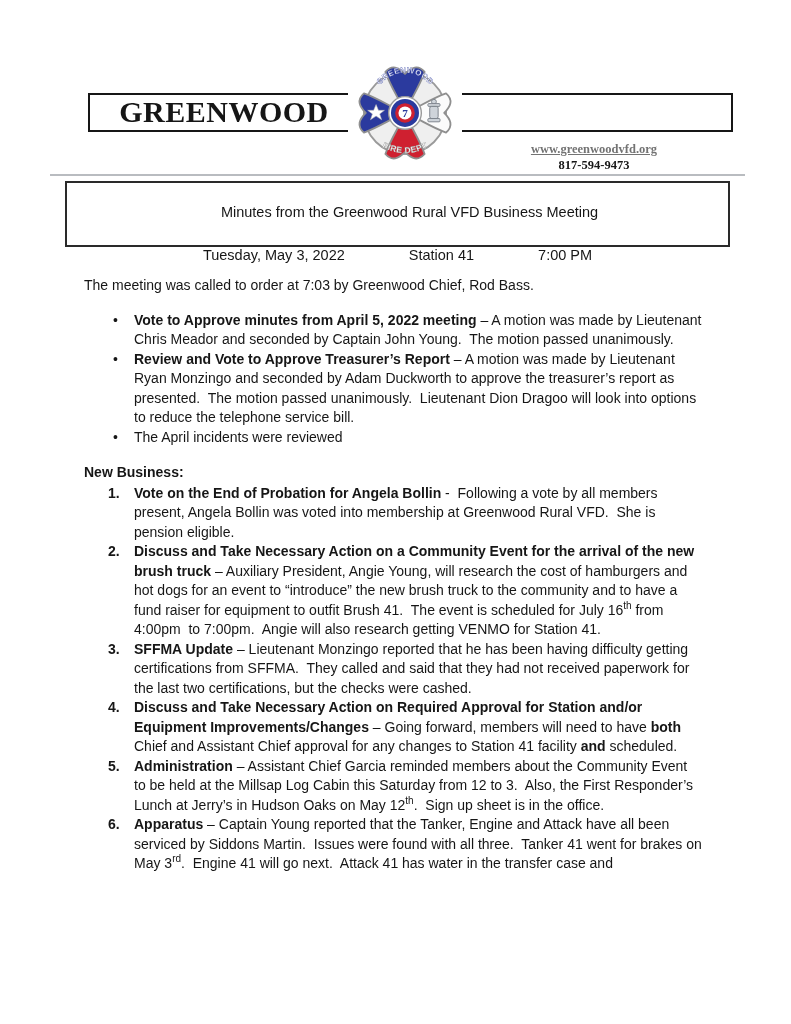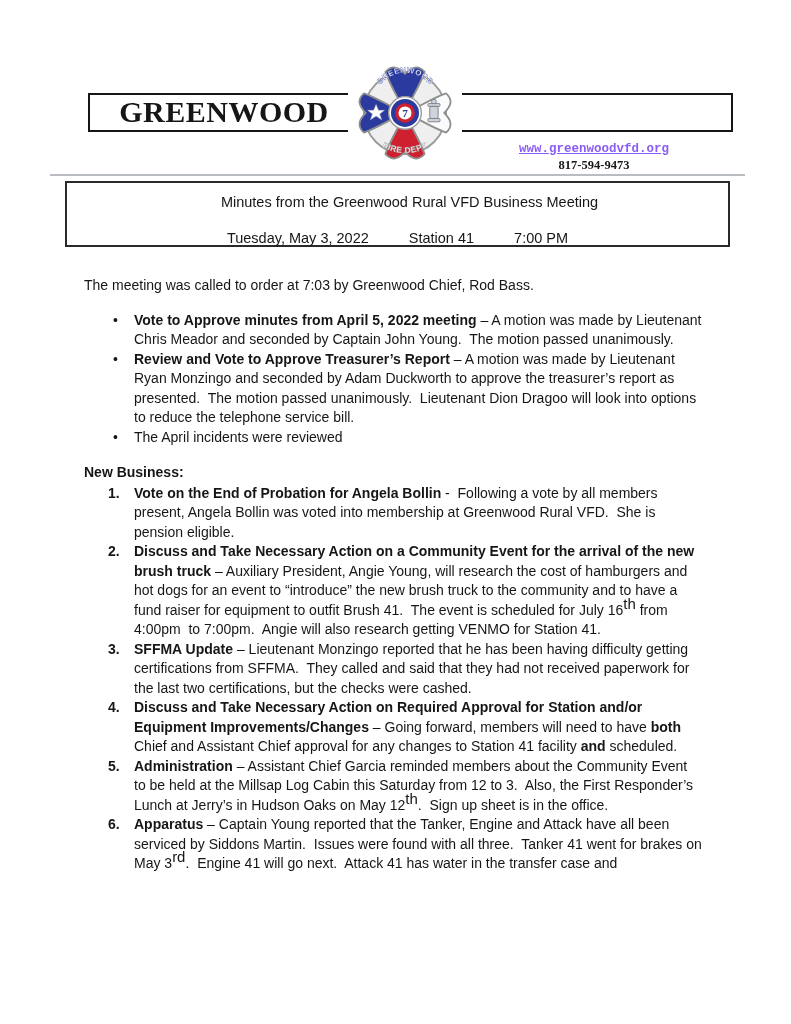--- a/index.html
+++ b/index.html
@@ -12,39 +12,39 @@
   .band-title{position:absolute;top:91px;height:42px;display:flex;align-items:center;justify-content:center;
         font-family:"Liberation Serif",serif;font-weight:bold;font-size:30px;letter-spacing:.5px;white-space:nowrap;}
   .band-title.left{left:96px;width:256px;}
   .band-title.right{left:462px;width:258px;}
   .logo-wrap{position:absolute;left:348px;top:55px;width:114px;height:114px;background:#fff;
         display:flex;align-items:center;justify-content:center;}
   .addr{position:absolute;left:110px;top:142px;font-family:"Liberation Serif",serif;
         font-weight:bold;font-size:12.5px;line-height:15.5px;}
   .contact{position:absolute;left:468px;top:142px;width:252px;text-align:center;
         font-family:"Liberation Serif",serif;font-weight:bold;font-size:12.5px;line-height:15.5px;}
-  .contact .site{text-decoration:underline;color:#8b5cf6;display:block;font-family:Liberation Mono, monospace;}
+  .contact .site{text-decoration:underline;color:#737373;display:block;}
   .divider{position:absolute;left:50px;top:174px;width:695px;height:2px;background:#b9bcc0;}
 
   
   .titlebox{position:absolute;left:65px;top:181px;width:665px;height:66px;
         border:2px solid #2a2a2a;box-sizing:border-box;background:#fff;text-align:center;font-size:14.5px;}
-  .titlebox .l1{margin-top:11px;padding-left:24px;}
-  .titlebox .l2{margin-top:20px;display:flex;justify-content:center;gap:40px;text-align:right;}
+  .titlebox .l1{margin-top:21px;padding-left:24px;}
+  .titlebox .l2{margin-top:27px;display:flex;justify-content:center;gap:64px;text-align:right;}
 
   
   .bodytext{position:absolute;left:84px;top:276px;width:618px;font-size:14px;line-height:19.5px;}
   .para{margin:0 0 15px 0;white-space:pre-wrap;}
   .lrow{display:flex;}
   .lmark{flex:0 0 50px;box-sizing:border-box;}
   .lmark.bullet{padding-left:29px;}
   .lmark.num{padding-left:24px;font-weight:bold;}
   .ltext{flex:1;white-space:pre-wrap;}
   .b{font-weight:bold;}
-  sup{font-size:15px;line-height:0;vertical-align:super;}
+  sup{font-size:10px;line-height:0;vertical-align:super;}
   .nb-head{font-weight:bold;margin:16px 0 1px 0;}
   .list{margin:0;}
 </style>
 </head>
 <body>
 
 <div class="page">
 
   <div class="band"></div>
   <div class="band-title left">GREENWOOD</div>

